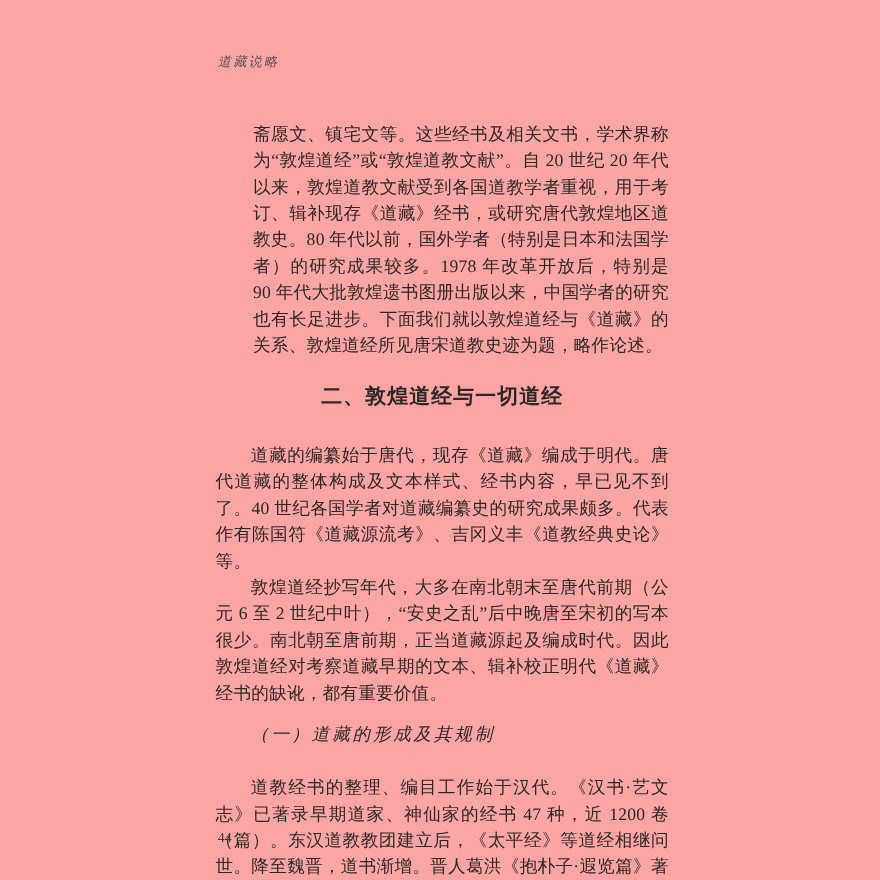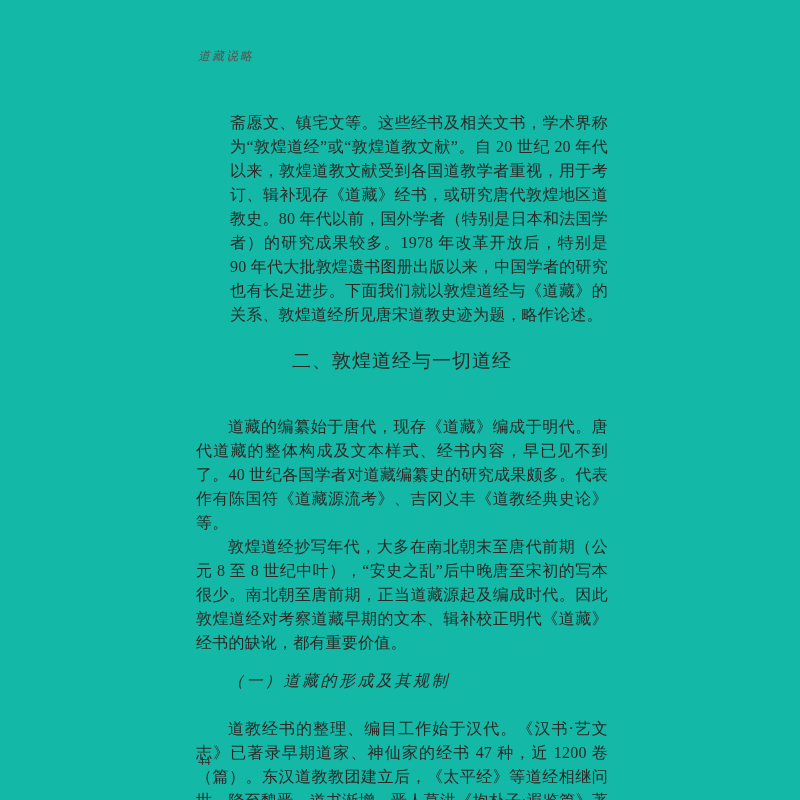--- a/index.html
+++ b/index.html
@@ -11,21 +11,21 @@
     width: 800px;
     height: 800px;
     position: relative;
     overflow: hidden;
     font-family: "Liberation Serif", "DejaVu Serif", serif;
     color: #2b2826;
   }
   .book-page {
     position: absolute;
     inset: 0;
-    background: #14b8a6;
+    background: #fca5a5;
   }
   .running-head {
     position: absolute;
     left: 198px;
     top: 48px;
     font-size: 12px;
     font-style: italic;
     letter-spacing: 2px;
     color: #57524e;
   }
@@ -41,24 +41,24 @@
     line-height: 24px;
     text-align: justify;
     text-indent: 2em;
     letter-spacing: 0.2px;
   }
   .body-para.no-indent {
     text-indent: 0;
     margin-left: 34px;
   }
   .section-heading {
-    margin: 22px 0 42px 0;
+    margin: 22px 0 30px 0;
     font-size: 19px;
     line-height: 24px;
-    font-weight: normal;
+    font-weight: bold;
     text-align: center;
     letter-spacing: 1px;
   }
   .subsection-heading {
     margin: 14px 0 0 0;
     font-size: 16px;
     line-height: 24px;
     font-style: italic;
     letter-spacing: 2.5px;
     text-indent: 2em;
@@ -84,21 +84,21 @@
   <div class="running-head">道藏说略</div>
 
   <div class="text-column">
 
     <p class="body-para no-indent">斋愿文、镇宅文等。这些经书及相关文书，学术界称为“敦煌道经”或“敦煌道教文献”。自 20 世纪 20 年代以来，敦煌道教文献受到各国道教学者重视，用于考订、辑补现存《道藏》经书，或研究唐代敦煌地区道教史。80 年代以前，国外学者（特别是日本和法国学者）的研究成果较多。1978 年改革开放后，特别是 90 年代大批敦煌遗书图册出版以来，中国学者的研究也有长足进步。下面我们就以敦煌道经与《道藏》的关系、敦煌道经所见唐宋道教史迹为题，略作论述。</p>
 
     <h2 class="section-heading">二、敦煌道经与一切道经</h2>
 
     <p class="body-para">道藏的编纂始于唐代，现存《道藏》编成于明代。唐代道藏的整体构成及文本样式、经书内容，早已见不到了。40 世纪各国学者对道藏编纂史的研究成果颇多。代表作有陈国符《道藏源流考》、吉冈义丰《道教经典史论》等。</p>
 
-    <p class="body-para">敦煌道经抄写年代，大多在南北朝末至唐代前期（公元 8 至 8 世纪中叶），“安史之乱”后中晚唐至宋初的写本很少。南北朝至唐前期，正当道藏源起及编成时代。因此敦煌道经对考察道藏早期的文本、辑补校正明代《道藏》经书的缺讹，都有重要价值。</p>
+    <p class="body-para">敦煌道经抄写年代，大多在南北朝末至唐代前期（公元 6 至 2 世纪中叶），“安史之乱”后中晚唐至宋初的写本很少。南北朝至唐前期，正当道藏源起及编成时代。因此敦煌道经对考察道藏早期的文本、辑补校正明代《道藏》经书的缺讹，都有重要价值。</p>
 
     <h3 class="subsection-heading">（一）道藏的形成及其规制</h3>
 
     <p class="body-para para-after-sub">道教经书的整理、编目工作始于汉代。《汉书·艺文志》已著录早期道家、神仙家的经书 47 种，近 1200 卷（篇）。东汉道教教团建立后，《太平经》等道经相继问世。降至魏晋，道书渐增。晋人葛洪《抱朴子·遐览篇》著录的道书和符箓有 260 种，近 1300 卷。东晋南北朝时期，《上清经》《灵宝经》《三皇经》《正一法文》等经书纷纷问世，广为流布。搜集、整理道经的工作也随即展开。宋明帝泰始七年（471），道士陆修静奉敕编撰《三洞</p>
 
   </div>
 
   <div class="page-number">44</div>
 
 </div>

